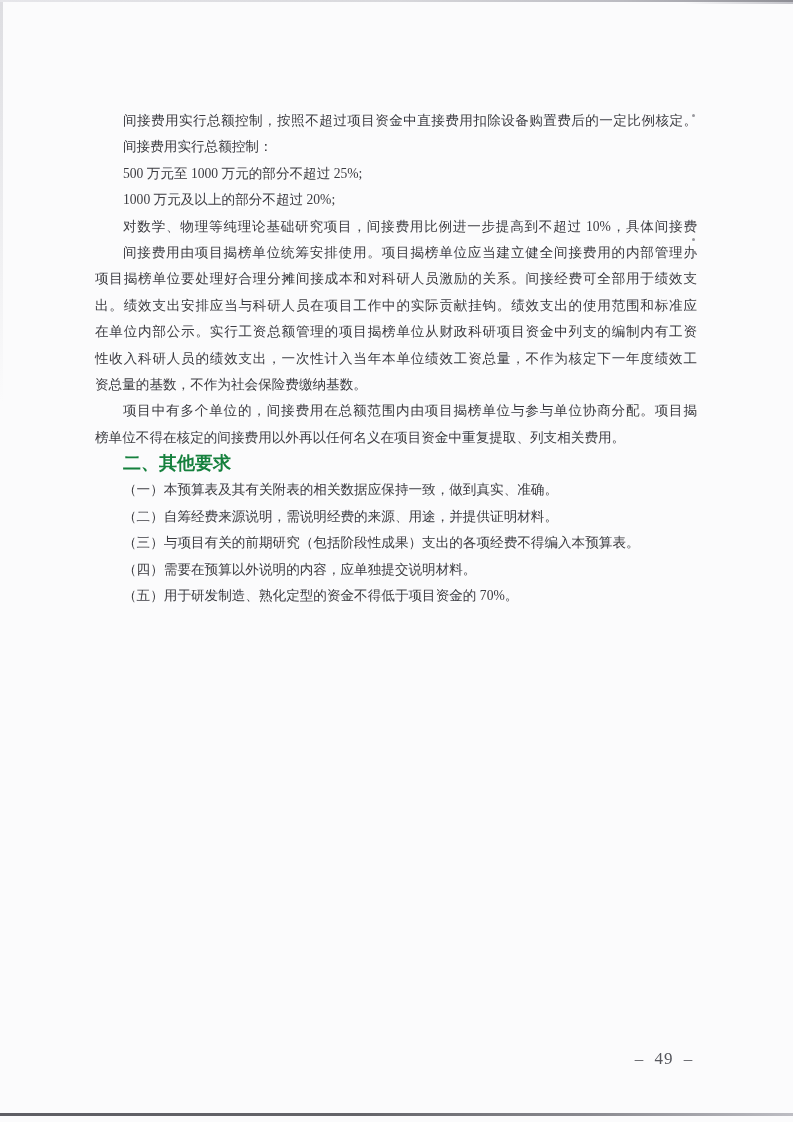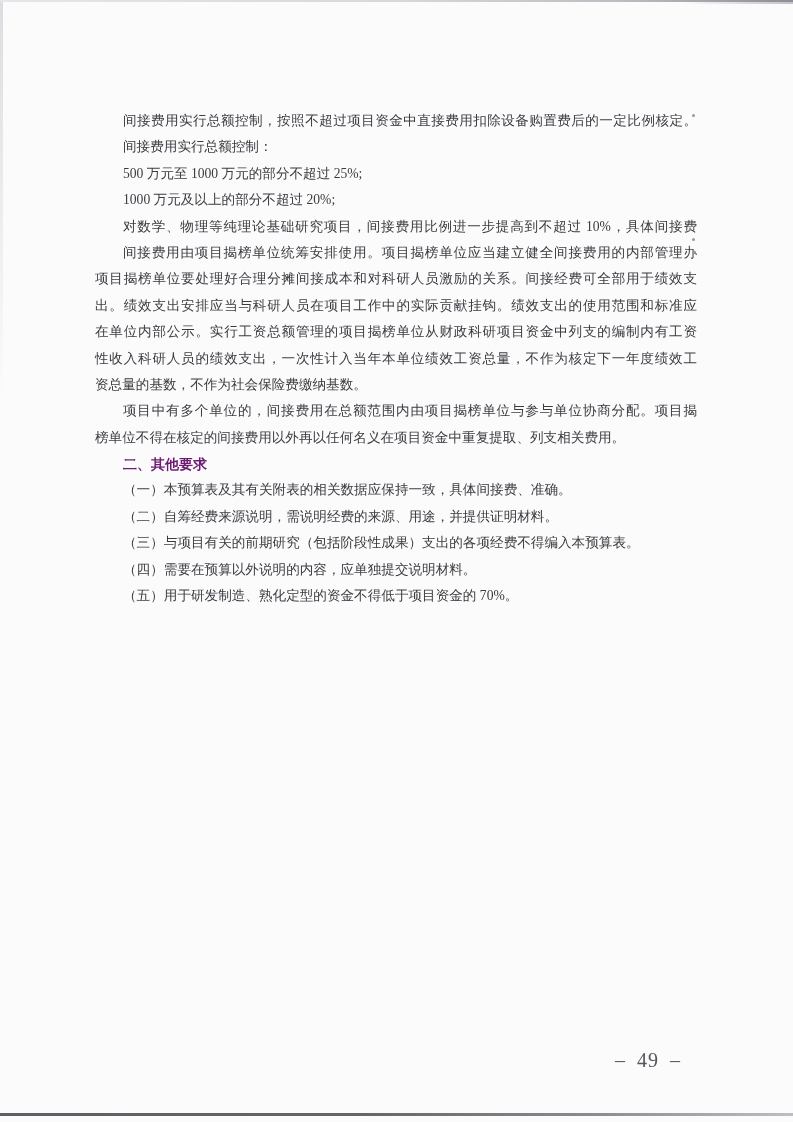--- a/index.html
+++ b/index.html
@@ -48,32 +48,32 @@
     white-space: nowrap;
     text-align: left;
   }
   .line.fill {
     white-space: normal;
     text-align: justify;
     text-align-last: justify;
   }
   .line.indent { padding-left: 28px; }
   .line.heading {
-    font-family: Liberation Sans, sans-serif;
+    font-family: Liberation Mono, monospace;
     font-weight: 700;
-    font-size: 14px;
-    color: #701a75;
+    font-size: 18px;
+    color: #15803d;
   }
   .page-number {
     position: absolute;
     top: 1049px;
-    left: 596px;
+    left: 612px;
     width: 104px;
     text-align: center;
-    font-size: 20px;
+    font-size: 17px;
     letter-spacing: 1px;
     word-spacing: 5px;
     color: #55565c;
   }
 </style>
 </head>
 <body>
 
 <div class="page">
   <div class="edge-top"></div>
@@ -88,21 +88,21 @@
       <div class="line indent fill">对数学、物理等纯理论基础研究项目，间接费用比例进一步提高到不超过 10%，具体间接费</div>
       <div class="line indent fill">间接费用由项目揭榜单位统筹安排使用。项目揭榜单位应当建立健全间接费用的内部管理办</div>
       <div class="line fill">项目揭榜单位要处理好合理分摊间接成本和对科研人员激励的关系。间接经费可全部用于绩效支</div>
       <div class="line fill">出。绩效支出安排应当与科研人员在项目工作中的实际贡献挂钩。绩效支出的使用范围和标准应</div>
       <div class="line fill">在单位内部公示。实行工资总额管理的项目揭榜单位从财政科研项目资金中列支的编制内有工资</div>
       <div class="line fill">性收入科研人员的绩效支出，一次性计入当年本单位绩效工资总量，不作为核定下一年度绩效工</div>
       <div class="line">资总量的基数，不作为社会保险费缴纳基数。</div>
       <div class="line indent fill">项目中有多个单位的，间接费用在总额范围内由项目揭榜单位与参与单位协商分配。项目揭</div>
       <div class="line">榜单位不得在核定的间接费用以外再以任何名义在项目资金中重复提取、列支相关费用。</div>
       <div class="line indent heading">二、其他要求</div>
-      <div class="line indent">（一）本预算表及其有关附表的相关数据应保持一致，具体间接费、准确。</div>
+      <div class="line indent">（一）本预算表及其有关附表的相关数据应保持一致，做到真实、准确。</div>
       <div class="line indent">（二）自筹经费来源说明，需说明经费的来源、用途，并提供证明材料。</div>
       <div class="line indent">（三）与项目有关的前期研究（包括阶段性成果）支出的各项经费不得编入本预算表。</div>
       <div class="line indent">（四）需要在预算以外说明的内容，应单独提交说明材料。</div>
       <div class="line indent">（五）用于研发制造、熟化定型的资金不得低于项目资金的 70%。</div>
     </div>
 
   <div class="page-number">– 49 –</div>
 
   <div class="speck" style="left:692px; top:114px;"></div>
   <div class="speck" style="left:692px; top:238px;"></div>

